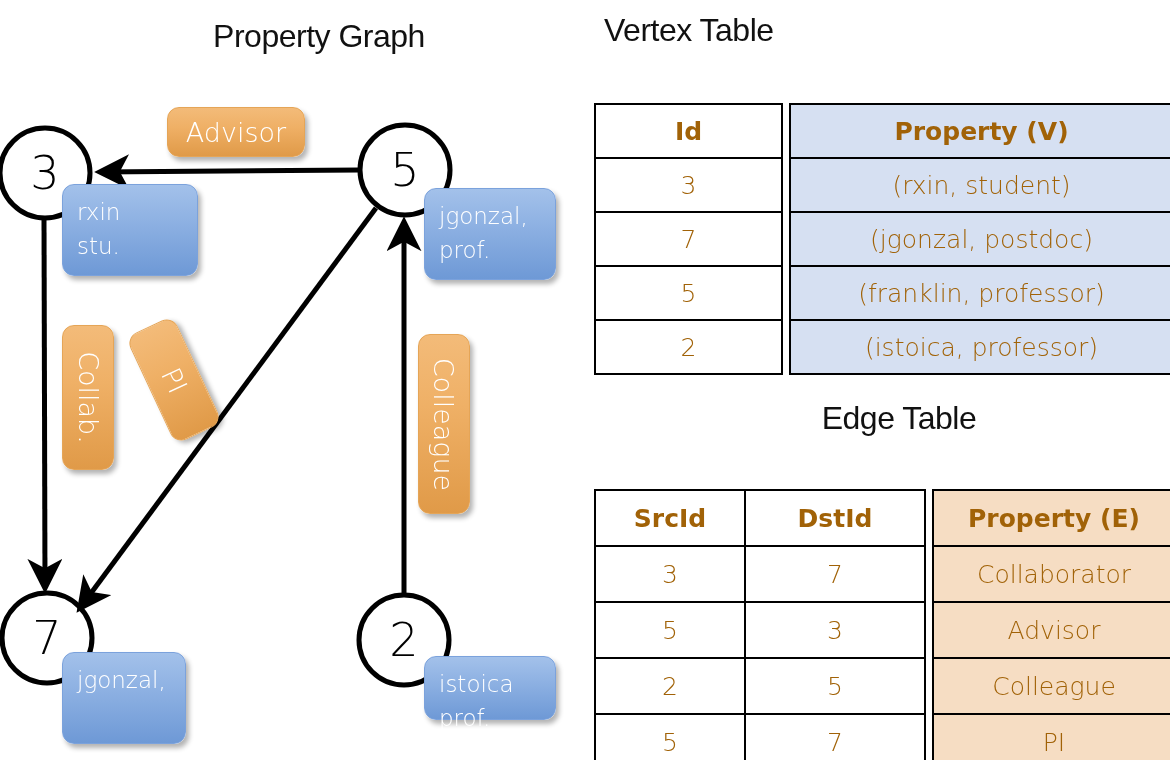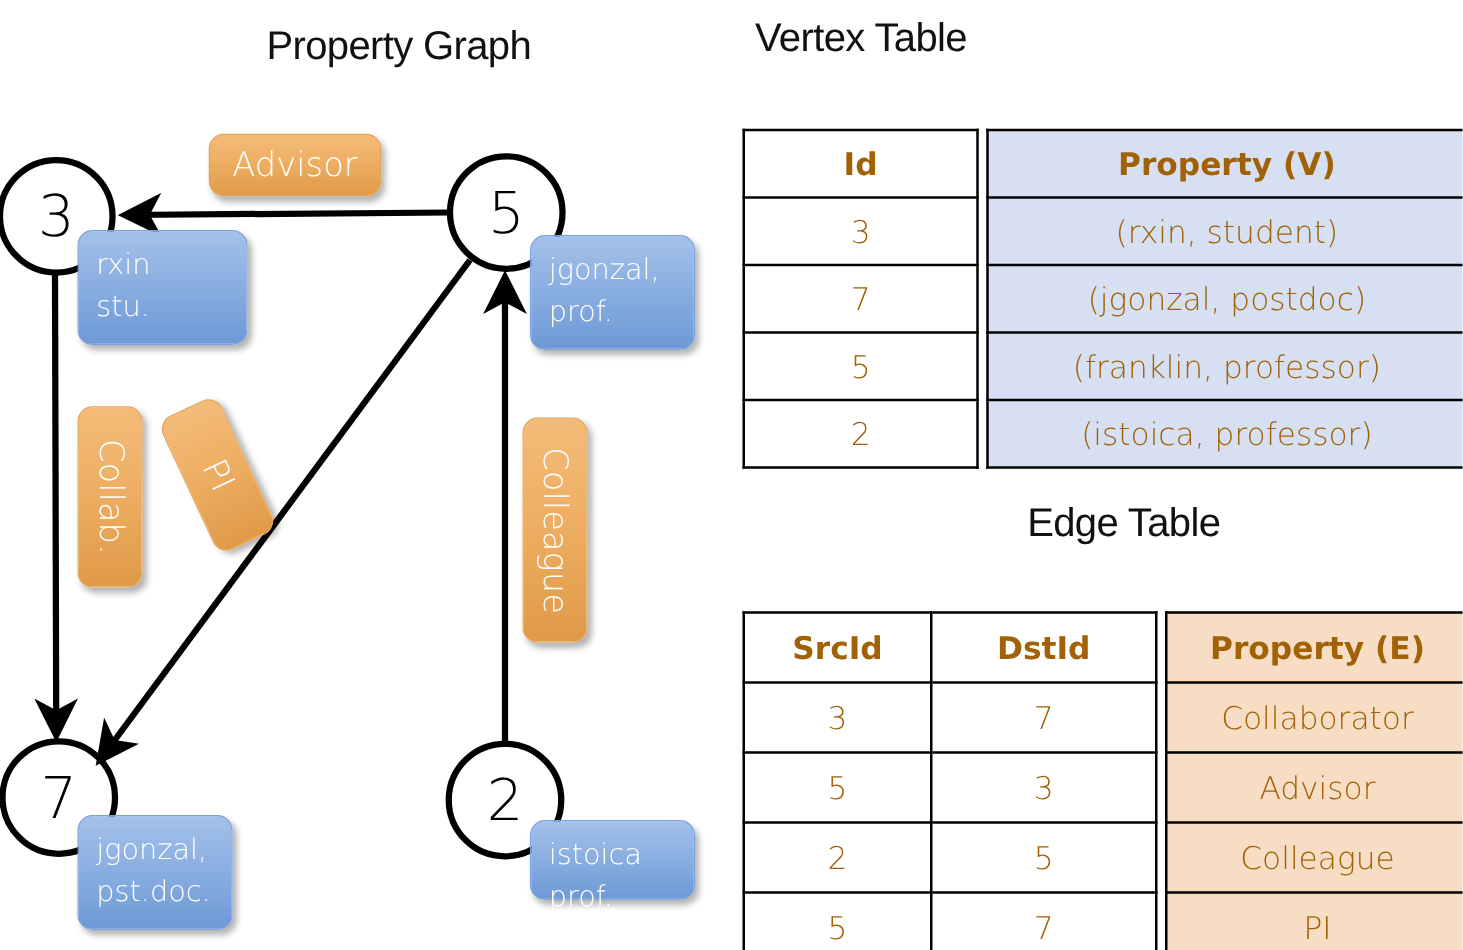--- a/index.html
+++ b/index.html
@@ -157,21 +157,20 @@
     <span class="line">stu.</span>
   </div>
 
   <div class="lbl blue vbox" style="left:424px; top:188px; width:132px; height:92px;">
     <span class="line">jgonzal,</span>
     <span class="line">prof.</span>
   </div>
 
   <div class="lbl blue vbox" style="left:62px; top:652px; width:124px; height:92px;">
     <span class="line">jgonzal,</span>
-    <span class="line">pst.doc.</span>
   </div>
 
   <div class="lbl blue vbox" style="left:424px; top:656px; width:132px; height:64px;">
     <span class="line">istoica</span>
     <span class="line">prof.</span>
   </div>
 
   <div class="lbl orange" style="left:167px; top:107px; width:138px; height:50px; display:flex; align-items:center; justify-content:center; font-size:27px;">
     <span>Advisor</span>
   </div>

